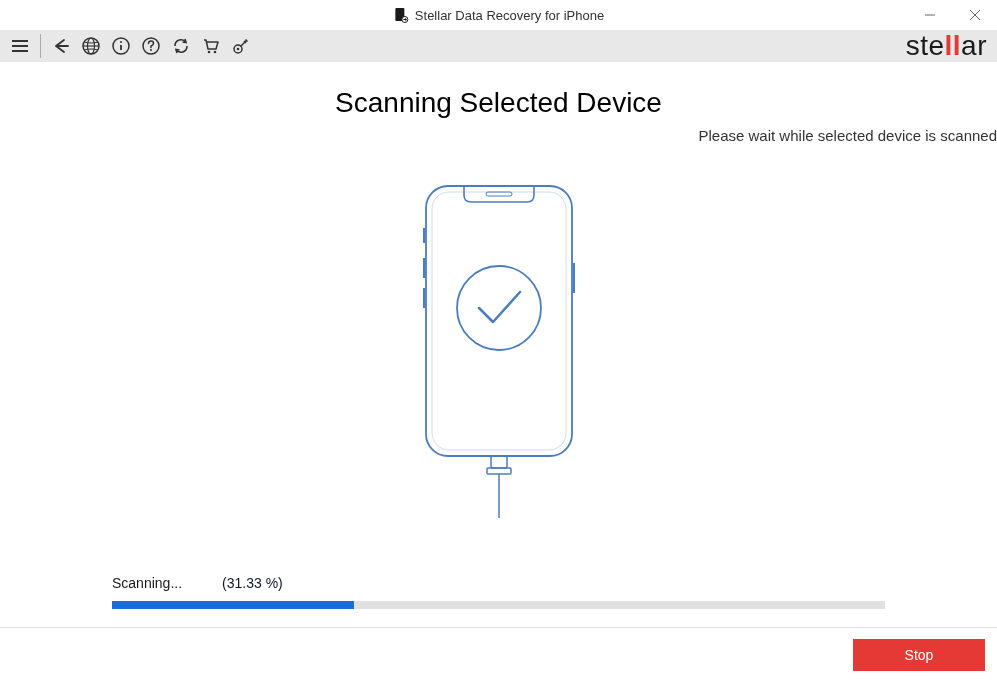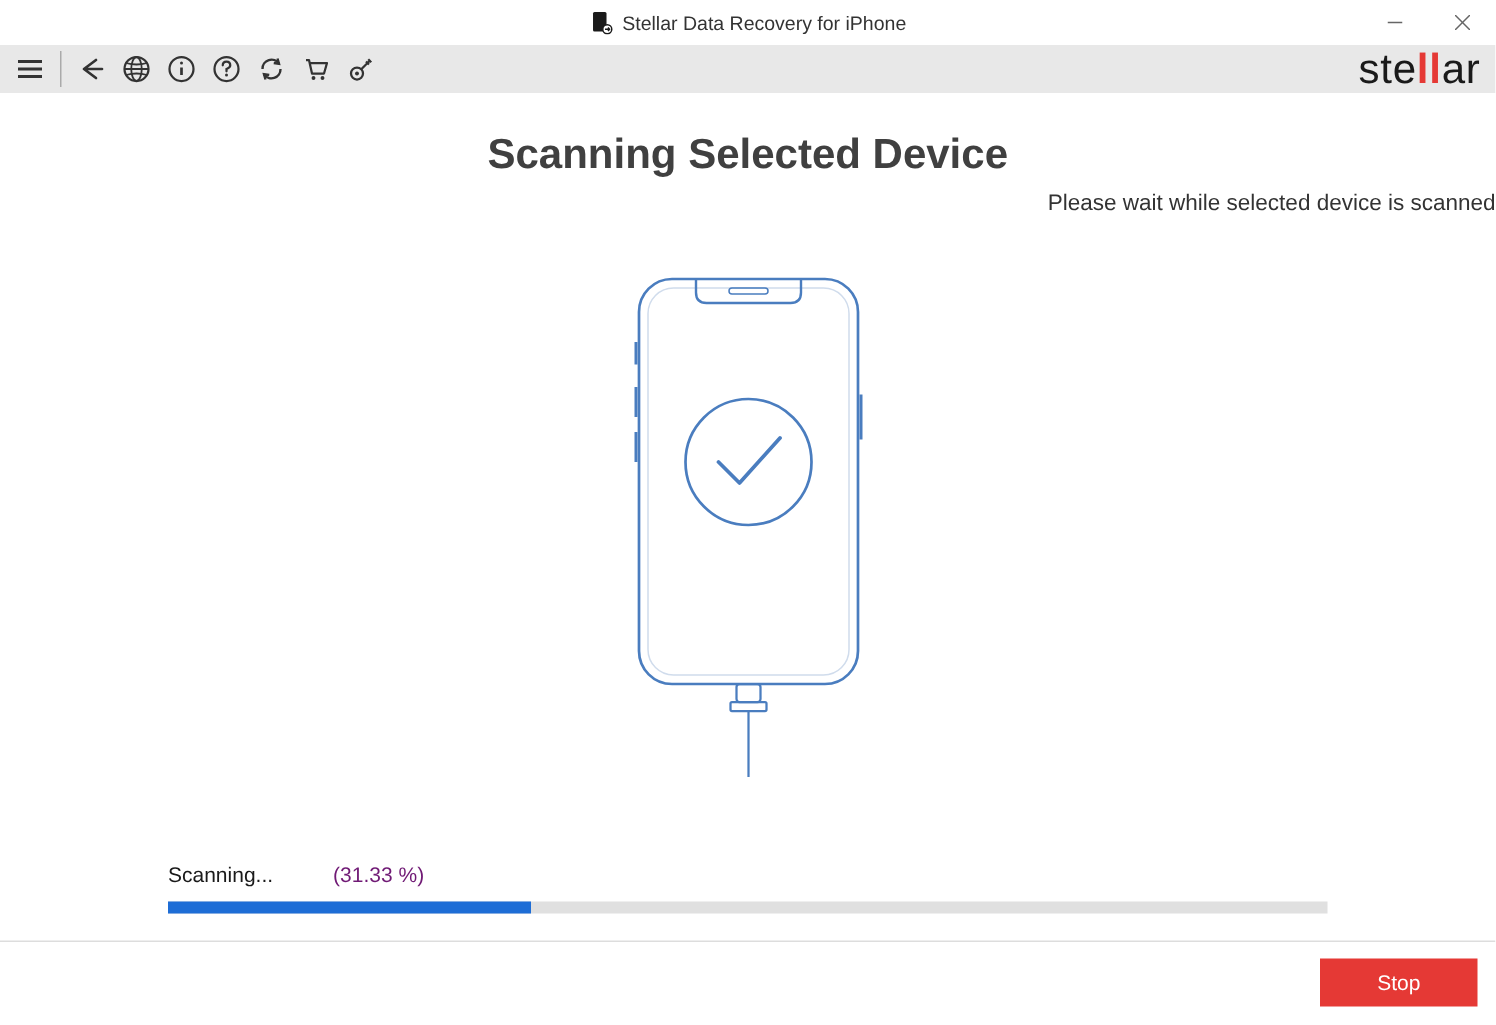--- a/index.html
+++ b/index.html
@@ -101,22 +101,22 @@
       color: #e53935;
       font-weight: 600;
     }
     
     .main {
       padding-top: 25px;
       text-align: center;
     }
     .heading {
       font-size: 28px;
-      font-weight: 700;
-      color: #404040;
+      font-weight: 400;
+      color: #000000;
       margin-bottom: 8px;
     }
     .subheading {
       font-size: 15px;
       color: #333;
       margin-bottom: 34px;
       text-align: right;
     }
     .phone-illustration {
       display: flex;
@@ -133,21 +133,21 @@
     .progress-labels {
       display: flex;
       gap: 40px;
       margin-bottom: 10px;
       font-size: 14px;
     }
     .scanning-label {
       color: #1a1a1a;
     }
     .percent-label {
-      color: #701a75;
+      color: #0f172a;
     }
     .progress-bar {
       width: 100%;
       height: 8px;
       background: #e0e0e0;
     }
     .progress-fill {
       height: 100%;
       background: #1e6dd6;
     }
@@ -157,21 +157,21 @@
       bottom: 55px;
       left: 0;
       right: 0;
       height: 1px;
       background: #ddd;
     }
     .stop-button {
       position: absolute;
       bottom: 12px;
       right: 12px;
-      width: 105px;
+      width: 132px;
       height: 32px;
       background: #e53935;
       color: #fff;
       border: none;
       font-size: 14px;
       cursor: pointer;
       display: flex;
       align-items: center;
       justify-content: center;
       text-align: right;

